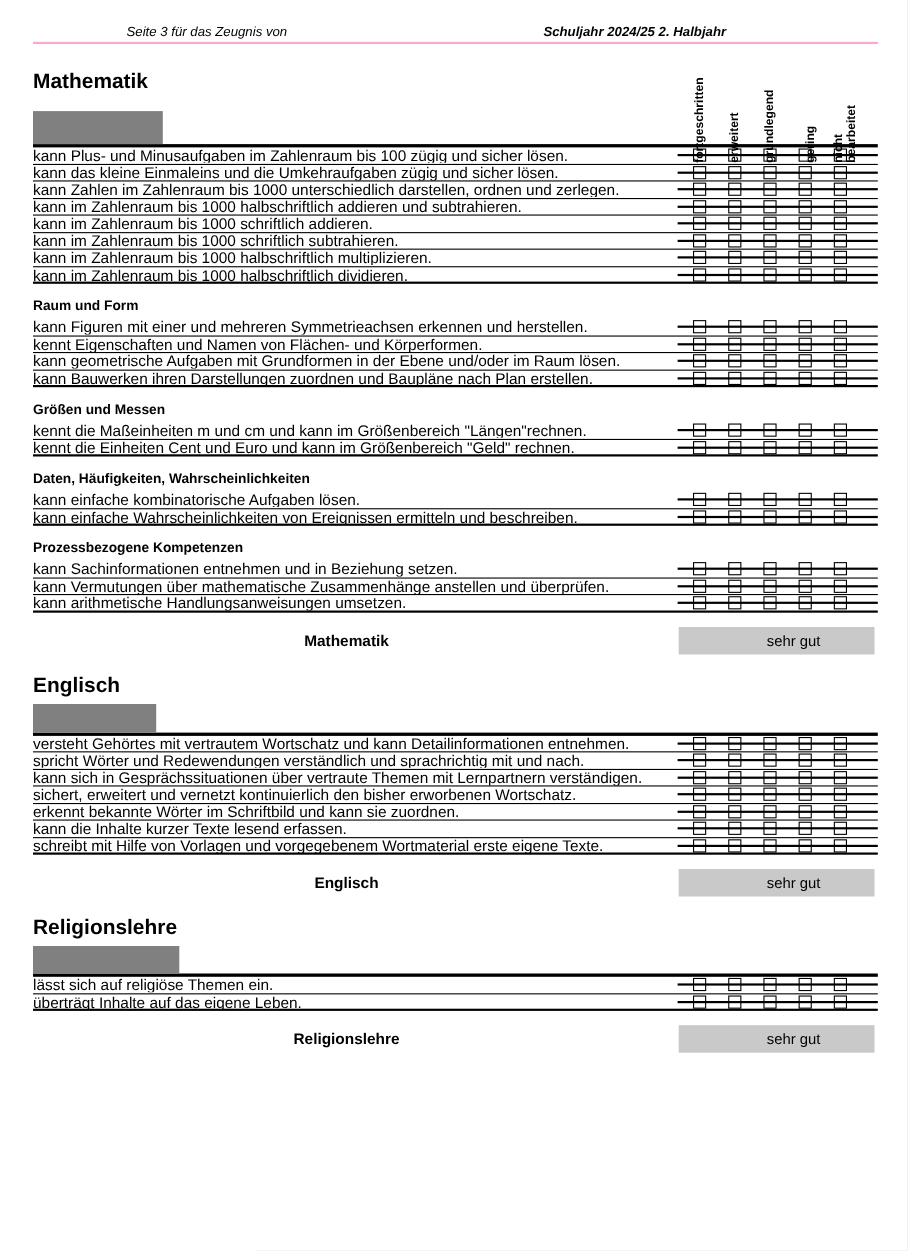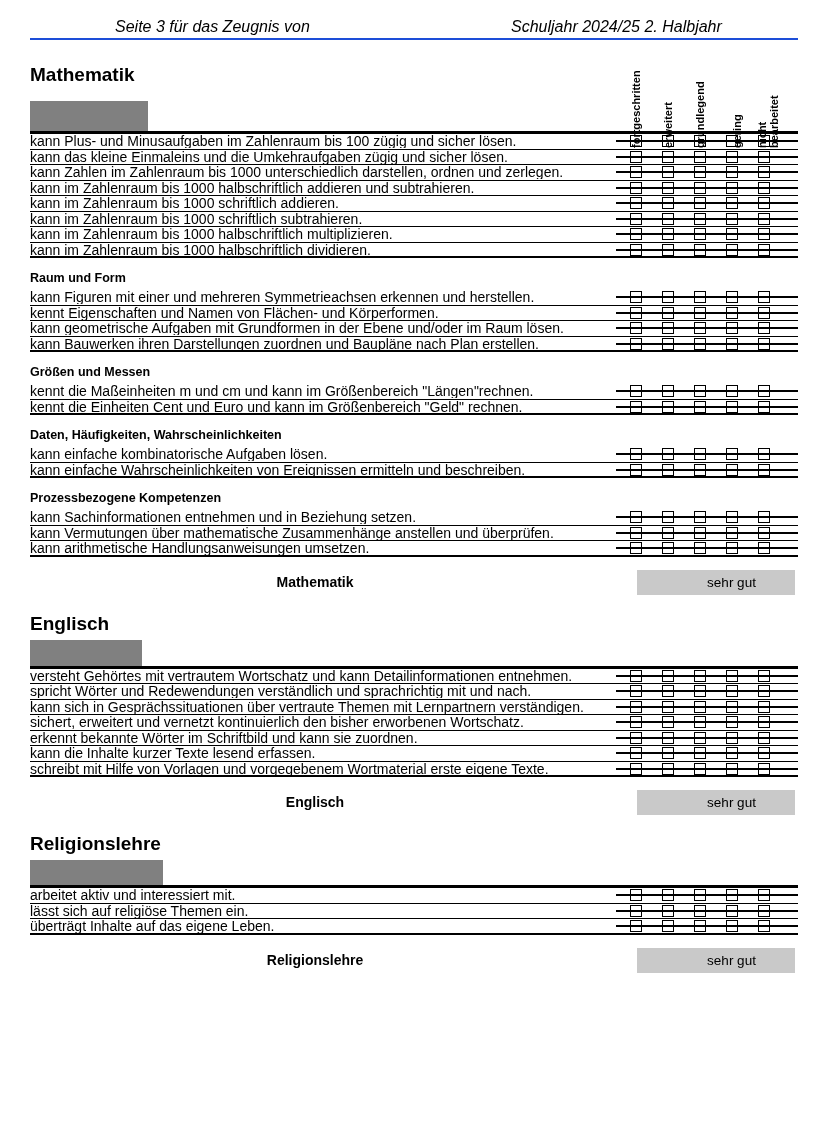--- a/index.html
+++ b/index.html
@@ -9,23 +9,23 @@
     position: relative;
     width: 825px; height: 1137px;
     margin: 0 auto;
     background: #ffffff;
     color: #000;
     padding: 12px 27px 0 30px;
     overflow: hidden;
   }
 
   
-  .header { position: relative; height: 28px; border-bottom: 2px solid #1d4ed8; font-style: italic; font-size: 16px; }
+  .header { position: relative; height: 28px; border-bottom: 2px solid #f9a8d4; font-style: italic; font-size: 12px; }
   .header .h-left  { position: absolute; left: 85px;  bottom: 2px; white-space: nowrap; }
-  .header .h-right { position: absolute; left: 481px; bottom: 2px; white-space: nowrap; }
+  .header .h-right { position: absolute; left: 464px; bottom: 2px; white-space: nowrap; font-weight: bold; }
   .header .h-redact { position: absolute; left: 358px; bottom: -3px; width: 119px; height: 26px; }
 
   
   .col-headers { position: absolute; top: 0; left: 0; width: 100%; height: 149px; pointer-events: none; }
   .colhead {
     position: absolute; bottom: 1px;
     transform: rotate(-90deg); transform-origin: 0 100%;
     font-weight: bold; font-size: 11px; line-height: 12px;
     white-space: pre-line;
   }
@@ -51,21 +51,21 @@
     display: block; font-size: 14px; line-height: 14px;
     padding-right: 190px; white-space: nowrap; overflow: hidden;
   }
   .boxes { position: absolute; right: 0; top: 0.5px; width: 182px; height: 13px; }
   .boxes .strike { position: absolute; left: 0; right: 0; top: 5.5px; border-top: 2px solid #000; }
   .cb { position: absolute; top: 0.5px; width: 12px; height: 12px; border: 1.5px solid #000; background: transparent; }
   .cb-0 { left: 14px; } .cb-1 { left: 46px; } .cb-2 { left: 78px; } .cb-3 { left: 110px; } .cb-4 { left: 142px; }
 
   .summary { position: relative; margin-top: 13px; height: 26px; }
   .summary-label { position: absolute; left: 0; top: 4px; width: 570px; text-align: center; font-weight: bold; font-size: 14px; }
-  .grade-box { position: absolute; right: 3px; top: 0; width: 158px; height: 25px; line-height: 25px; text-align: center; font-size: 13.5px; padding-left: 31px; }
+  .grade-box { position: absolute; right: 3px; top: 0; width: 178px; height: 25px; line-height: 25px; text-align: center; font-size: 13.5px; padding-left: 31px; }
 </style>
 </head>
 <body>
 
 <div class="page">
 
   <div class="header">
     <span class="h-left">Seite 3 für das Zeugnis von</span>
     <span class="h-redact"></span>
     <span class="h-right">Schuljahr 2024/25 2. Halbjahr</span>
@@ -403,31 +403,20 @@
           <span class="grade-box" style="background: rgb(201, 201, 201);">sehr gut</span>
         </div>
       </section>
       <section class="subject">
         <h2 class="subject-title">Religionslehre</h2>
         <div class="redaction-row">
           <span class="redaction" style="width: 133px; height: 25px; background: rgb(128, 128, 128);"></span>
         </div>
         <div class="group">
           <div class="row">
-            <span class="row-text">arbeitet aktiv und interessiert mit.</span>
-            <span class="boxes">
-              <span class="strike"></span>
-              <span class="cb cb-0"></span>
-              <span class="cb cb-1"></span>
-              <span class="cb cb-2"></span>
-              <span class="cb cb-3"></span>
-              <span class="cb cb-4"></span>
-            </span>
-          </div>
-          <div class="row">
             <span class="row-text">lässt sich auf religiöse Themen ein.</span>
             <span class="boxes">
               <span class="strike"></span>
               <span class="cb cb-0"></span>
               <span class="cb cb-1"></span>
               <span class="cb cb-2"></span>
               <span class="cb cb-3"></span>
               <span class="cb cb-4"></span>
             </span>
           </div>

